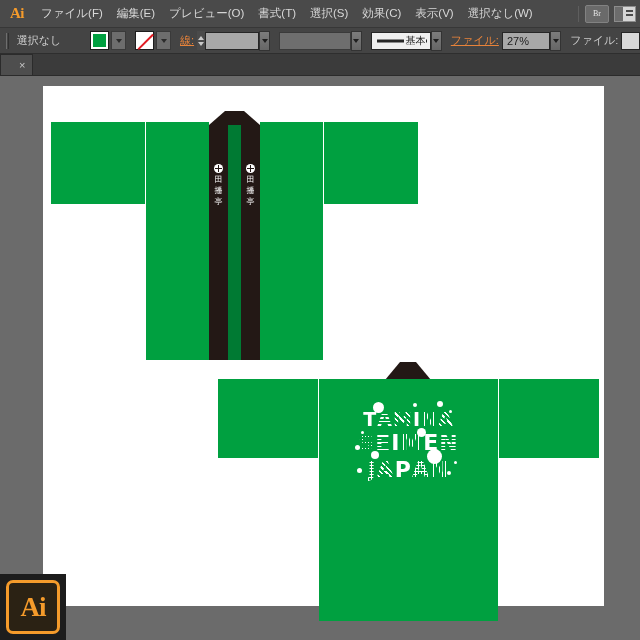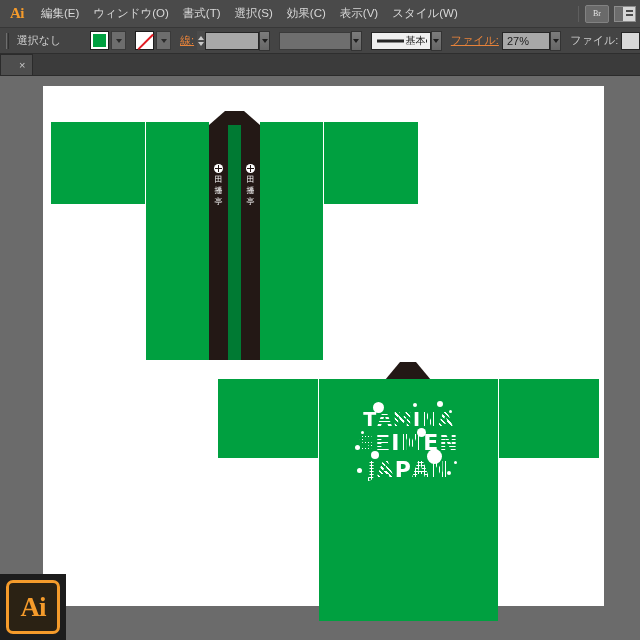--- a/index.html
+++ b/index.html
@@ -294,27 +294,28 @@
   }
 </style>
 </head>
 <body>
 
 <div id="app">
 
   <div class="menubar">
     <div class="ai-mark">Ai</div>
 
+    <div class="menu-item">ファイル(F)</div>
     <div class="menu-item">編集(E)</div>
-    <div class="menu-item">ウィンドウ(O)</div>
+    <div class="menu-item">プレビュー(O)</div>
     <div class="menu-item">書式(T)</div>
     <div class="menu-item">選択(S)</div>
     <div class="menu-item">効果(C)</div>
     <div class="menu-item">表示(V)</div>
-    <div class="menu-item">スタイル(W)</div>
+    <div class="menu-item">選択なし(W)</div>
 
     <div class="menu-spacer"></div>
     <div class="menu-divider"></div>
     <div class="chrome-btn">Br</div>
     <div class="ws-switch">
       <div class="ws-icon"></div>
 
     </div>
   </div>
 

